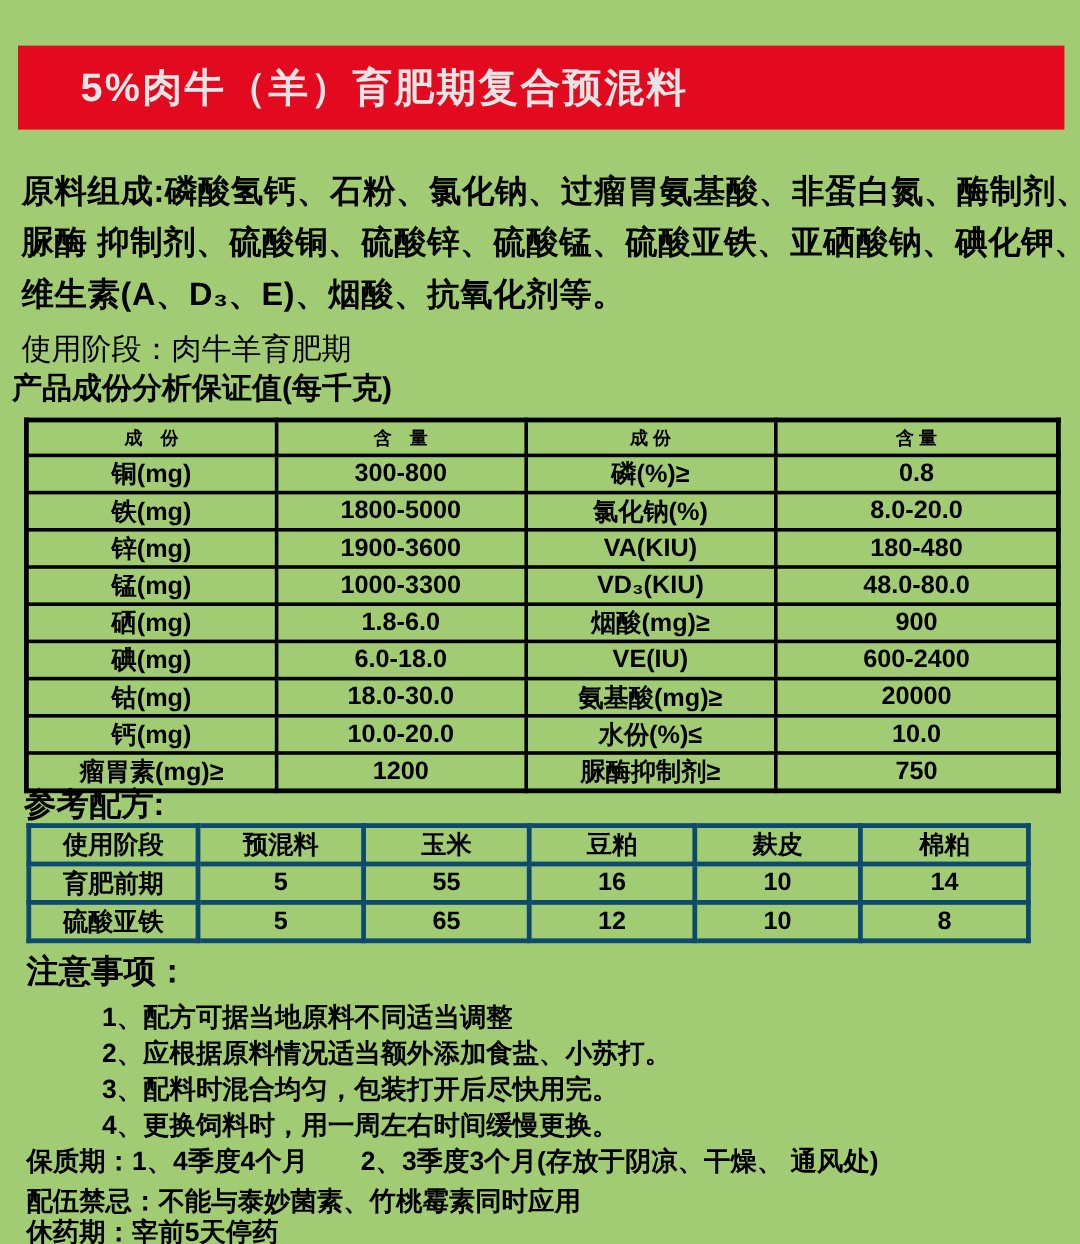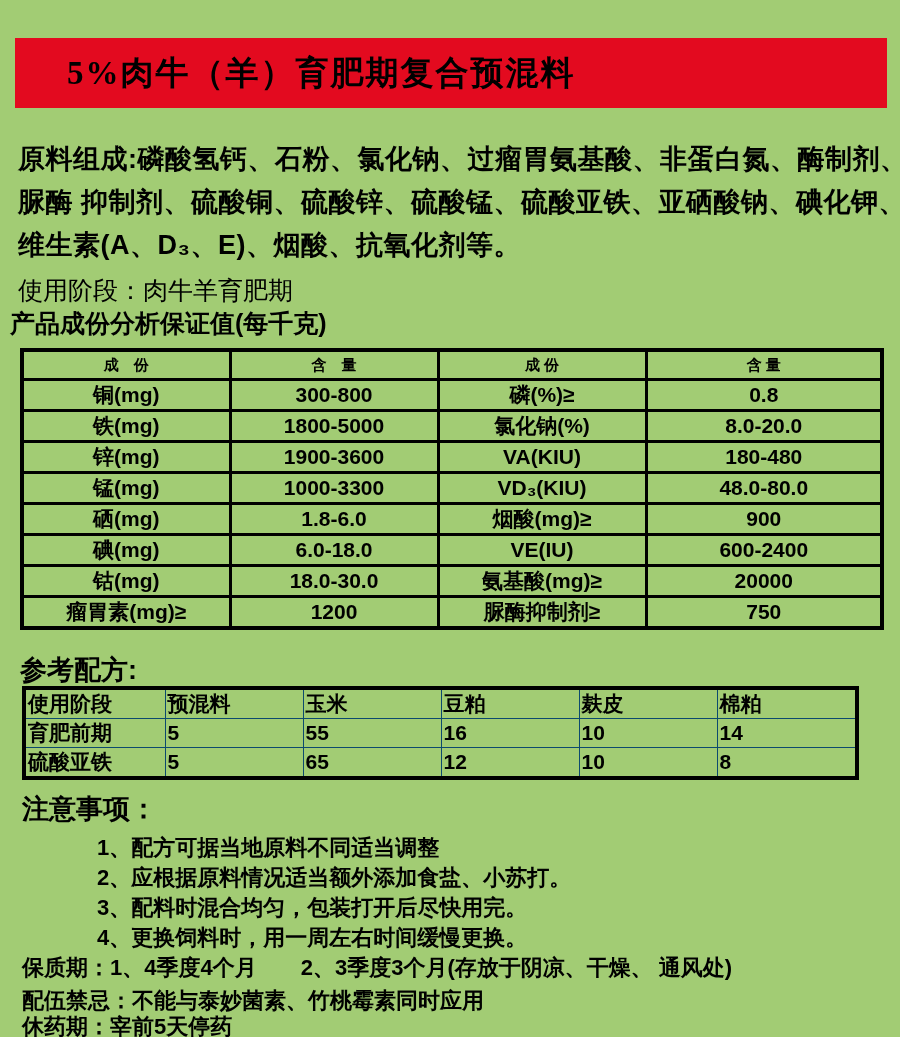--- a/index.html
+++ b/index.html
@@ -10,24 +10,23 @@
     font-family:"Liberation Sans", sans-serif;
     color:#000;
     overflow:hidden;
   }
   .banner {
     position:absolute; left:15px; top:38px;
     width:872px; height:70px;
     background:#e30a1f;
   }
   .banner-title {
-    color:#000000; font-size:33px; font-weight:700;
+    color:#e5e5e5; font-size:33px; font-weight:700;
     line-height:70px; padding-left:52px; letter-spacing:2px;
     white-space:nowrap;
-    font-family:Liberation Serif, serif;
   }
   .intro {
     position:absolute; left:18px; top:138px; width:872px;
     font-size:27px; font-weight:600; letter-spacing:0.5px;
   }
   .intro div { line-height:43px; white-space:nowrap; }
   .usage-stage {
     position:absolute; left:18px; top:274px;
     font-size:25px; font-weight:400;
   }
@@ -50,33 +49,33 @@
   .analysis-table th { font-size:15px; font-weight:700; }
   .formula-title {
     position:absolute; left:20px; top:652px;
     font-size:27px; font-weight:700;
   }
   .formula-table {
     position:absolute; left:22px; top:686px; width:833px;
     border:4px solid #000;
   }
   .formula-table th, .formula-table td {
-    border:1px solid #0c4a6e;
+    border:4px solid #0c4a6e;
     height:25px; padding:0 2px;
-    text-align:left; vertical-align:middle;
+    text-align:center; vertical-align:middle;
     font-size:21px; font-weight:600; white-space:nowrap;
   }
   .formula-table th { font-weight:700; }
   .notes-title {
     position:absolute; left:22px; top:791px;
     font-size:27px; font-weight:700;
   }
   .notes-list {
     position:absolute; left:85px; top:833px;
-    font-size:22px; font-weight:600;margin-left:12px;
+    font-size:22px; font-weight:600;
   }
   .notes-list div { line-height:30px; white-space:nowrap; }
   .shelf-life {
     position:absolute; left:22px; top:953px;
     font-size:22px; font-weight:600; white-space:nowrap;
   }
   .incompatibility {
     position:absolute; left:22px; top:986px;
     font-size:22px; font-weight:600; white-space:nowrap;
   }
@@ -157,20 +156,26 @@
       <td>碘(mg)</td>
       <td>6.0-18.0</td>
       <td>VE(IU)</td>
       <td>600-2400</td>
     </tr>
     <tr>
       <td>钴(mg)</td>
       <td>18.0-30.0</td>
       <td>氨基酸(mg)≥</td>
       <td>20000</td>
+    </tr>
+    <tr>
+      <td>钙(mg)</td>
+      <td>10.0-20.0</td>
+      <td>水份(%)≤</td>
+      <td>10.0</td>
     </tr>
     <tr>
       <td>瘤胃素(mg)≥</td>
       <td>1200</td>
       <td>脲酶抑制剂≥</td>
       <td>750</td>
     </tr>
   </tbody>
     </table>
 

